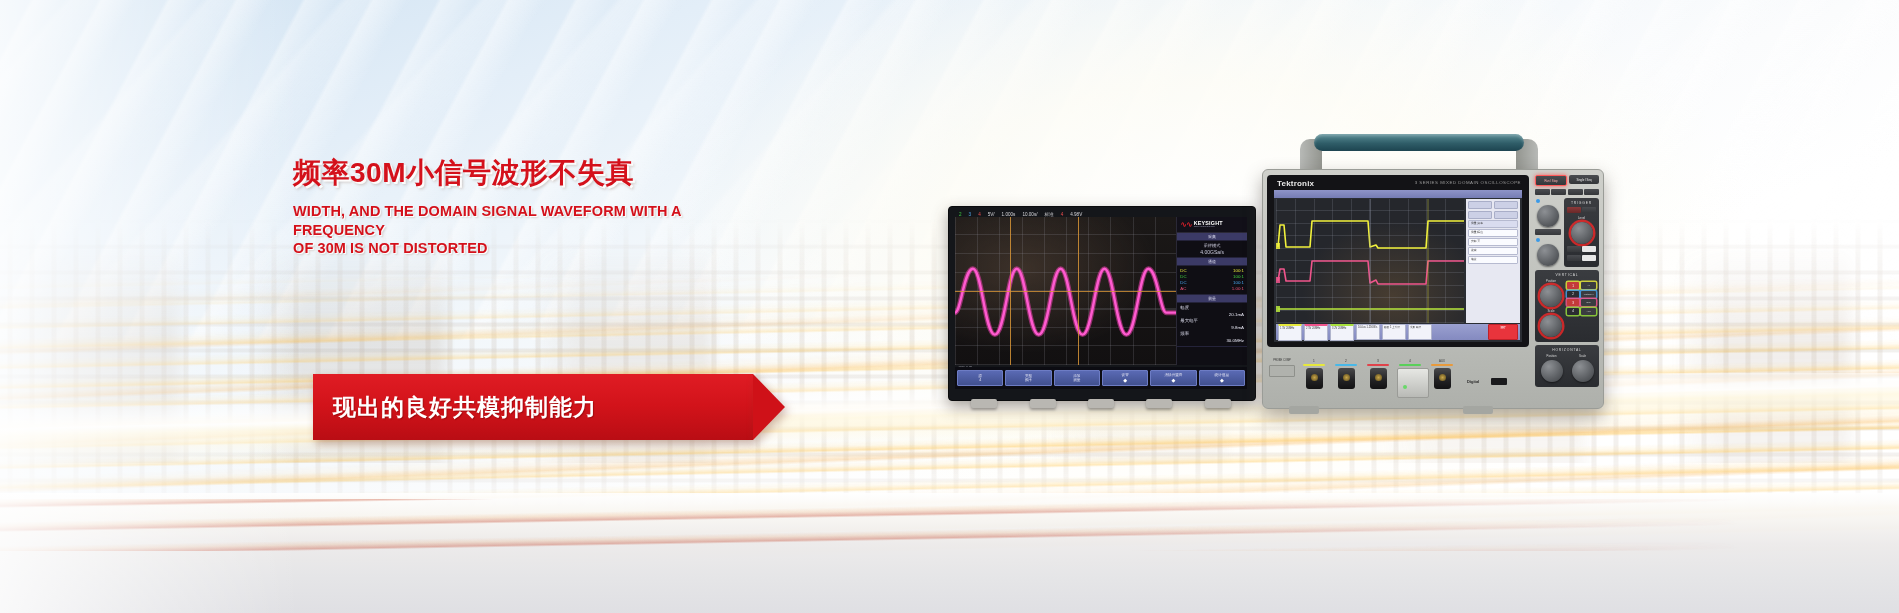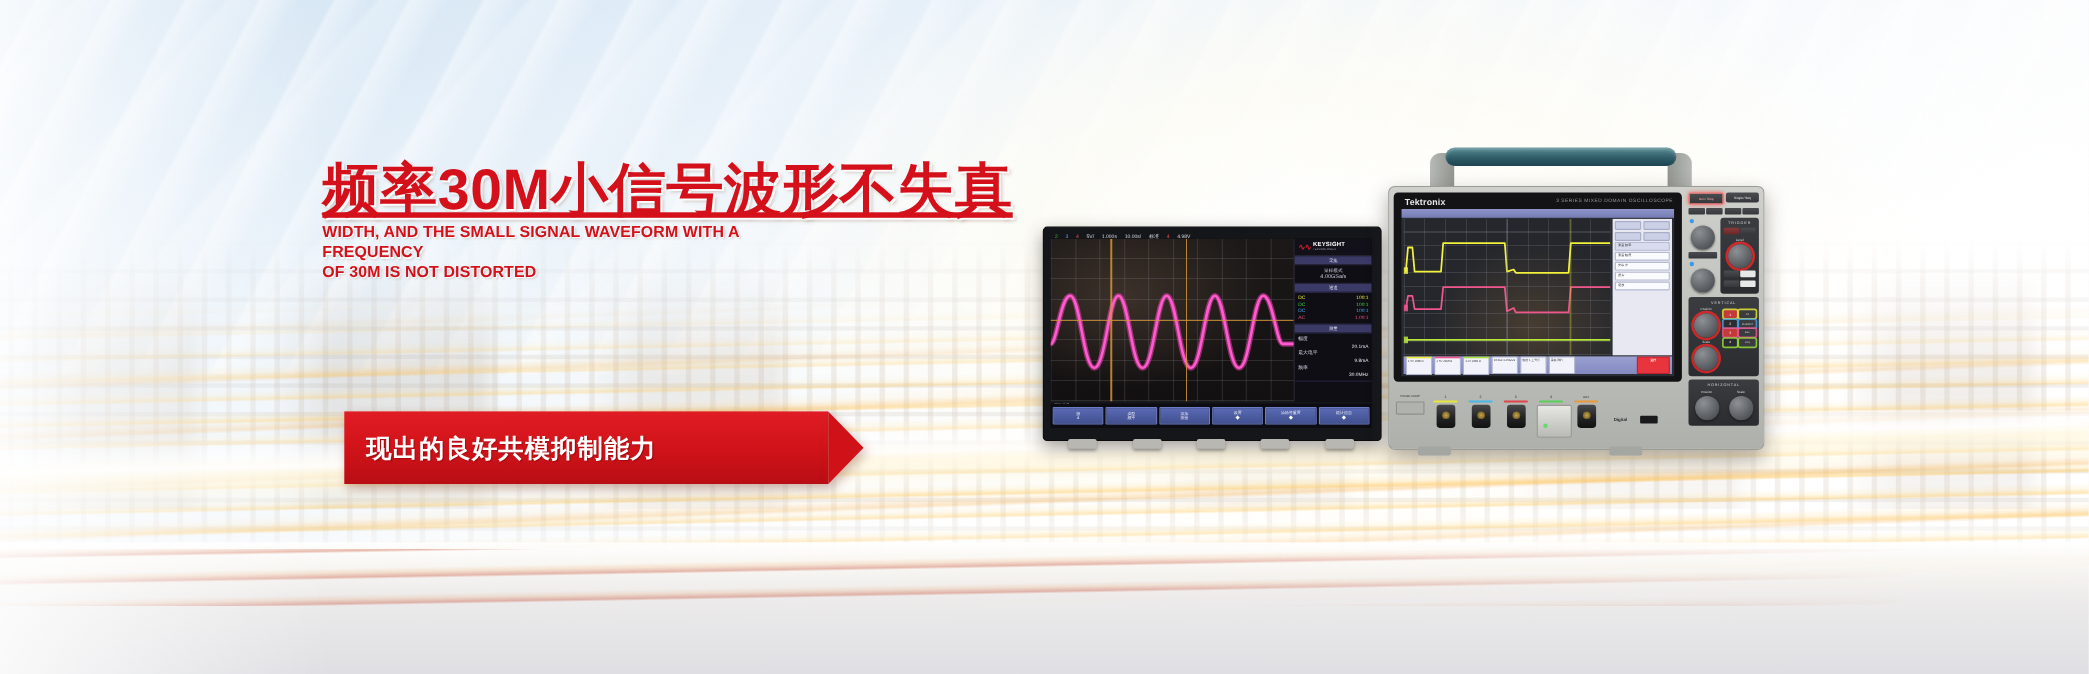--- a/index.html
+++ b/index.html
@@ -108,21 +108,21 @@
   }
 
   
   .copy{position:absolute;left:293px;top:150px;width:470px;}
   .headline{
     color:#d4111b;font-weight:bold;letter-spacing:.5px;
     text-shadow:2px 2px 0 rgba(255,255,255,.92), 3px 3px 3px rgba(140,110,90,.35);
     white-space:nowrap;
   }
   .headline.l1{font-size:40px;line-height:44px;}
-  .headline.l2{font-size:52px;line-height:46px;text-decoration:underline;}
+  .headline.l2{font-size:28px;line-height:46px;}
   .subcopy{
     margin-top:6px;color:#d4111b;font-weight:bold;
     font-size:14.5px;line-height:18.5px;letter-spacing:.1px;
     text-shadow:1px 1px 0 rgba(255,255,255,.95), 2px 2px 2px rgba(150,120,100,.28);
   }
 
   
   .ribbon{
     position:absolute;left:313px;top:374px;width:440px;height:66px;
     background:linear-gradient(180deg,#e01c24 0%,#d2131a 48%,#b90d14 100%);
@@ -387,21 +387,21 @@
   <div class="city-blocks"></div>
   <div class="streaks"></div>
   <div class="streak-bright"></div>
   <div class="road"></div>
   <div class="road-lines"></div>
   <div class="left-fade"></div>
 
   <div class="copy">
     <div class="headline l2">频率30M小信号波形不失真</div>
     <div class="subcopy">
-      <div>WIDTH, AND THE SMALL SIGNAL WAVEFORM WITH A FREQUENCY</div>
+      <div>WIDTH, AND THE DOMAIN SIGNAL WAVEFORM WITH A FREQUENCY</div>
       <div>OF 30M IS NOT DISTORTED</div>
     </div>
   </div>
 
   <div class="ribbon">
     <div class="ribbon-text">
       <span>现出的良好共模抑制能力</span>
     </div>
   </div>
   <div class="ribbon-arrow"></div>

